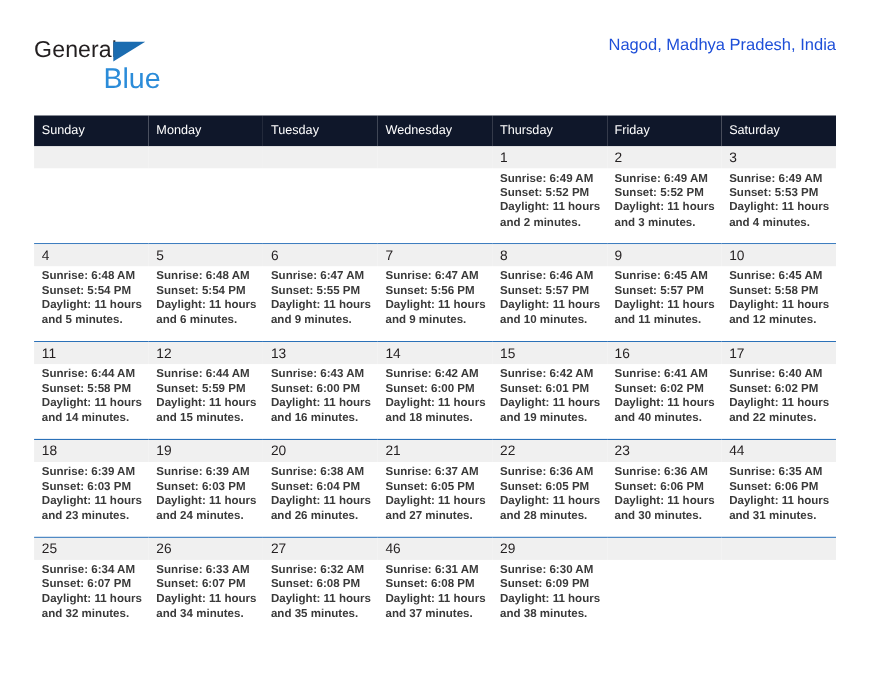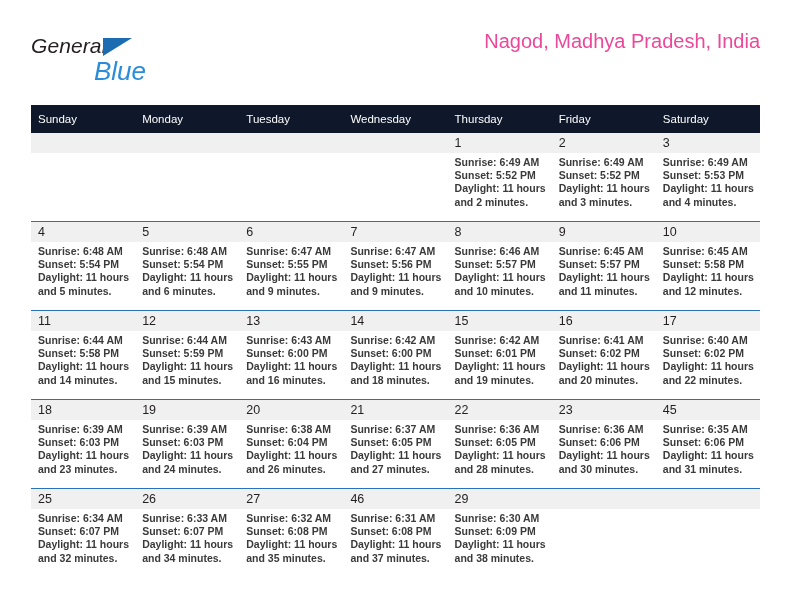--- a/index.html
+++ b/index.html
@@ -31,21 +31,20 @@
     width: 729px;
     height: 68px;
   }
 
   .brand {
     position: absolute;
     left: 0;
     top: 6px;
     width: 200px;
     height: 56px;
-    font-style: italic;
   }
   .brand-general {
     position: absolute;
     left: 0;
     top: 0;
     font-size: 21px;
     color: #231f20;
     letter-spacing: 0.1px;
     font-family: "Liberation Sans", sans-serif;
   }
@@ -73,22 +72,22 @@
     top: 0;
     text-align: right;
   }
   .cal-title {
     font-size: 26px;
     color: #231f20;
     line-height: 32px;
     white-space: nowrap;
   }
   .cal-subtitle {
-    font-size: 20px;
-    color: #ec4899;
+    font-size: 15px;
+    color: #1d4ed8;
     line-height: 22px;
     margin-top: 2px;
     white-space: nowrap;
   }
 
   
   .calendar {
     position: absolute;
     left: 31px;
     top: 105px;
@@ -377,21 +376,21 @@
               </div>
             </div>
           </td>
           <td>
             <div class="cell-inner">
               <span class="daynum">16</span>
               <div class="details">
                 <div>Sunrise: 6:41 AM</div>
                 <div>Sunset: 6:02 PM</div>
                 <div>Daylight: 11 hours</div>
-                <div>and 20 minutes.</div>
+                <div>and 40 minutes.</div>
               </div>
             </div>
           </td>
           <td>
             <div class="cell-inner">
               <span class="daynum">17</span>
               <div class="details">
                 <div>Sunrise: 6:40 AM</div>
                 <div>Sunset: 6:02 PM</div>
                 <div>Daylight: 11 hours</div>
@@ -462,21 +461,21 @@
               <div class="details">
                 <div>Sunrise: 6:36 AM</div>
                 <div>Sunset: 6:06 PM</div>
                 <div>Daylight: 11 hours</div>
                 <div>and 30 minutes.</div>
               </div>
             </div>
           </td>
           <td>
             <div class="cell-inner">
-              <span class="daynum">45</span>
+              <span class="daynum">44</span>
               <div class="details">
                 <div>Sunrise: 6:35 AM</div>
                 <div>Sunset: 6:06 PM</div>
                 <div>Daylight: 11 hours</div>
                 <div>and 31 minutes.</div>
               </div>
             </div>
           </td>
         </tr>
         <tr class="week-row">

